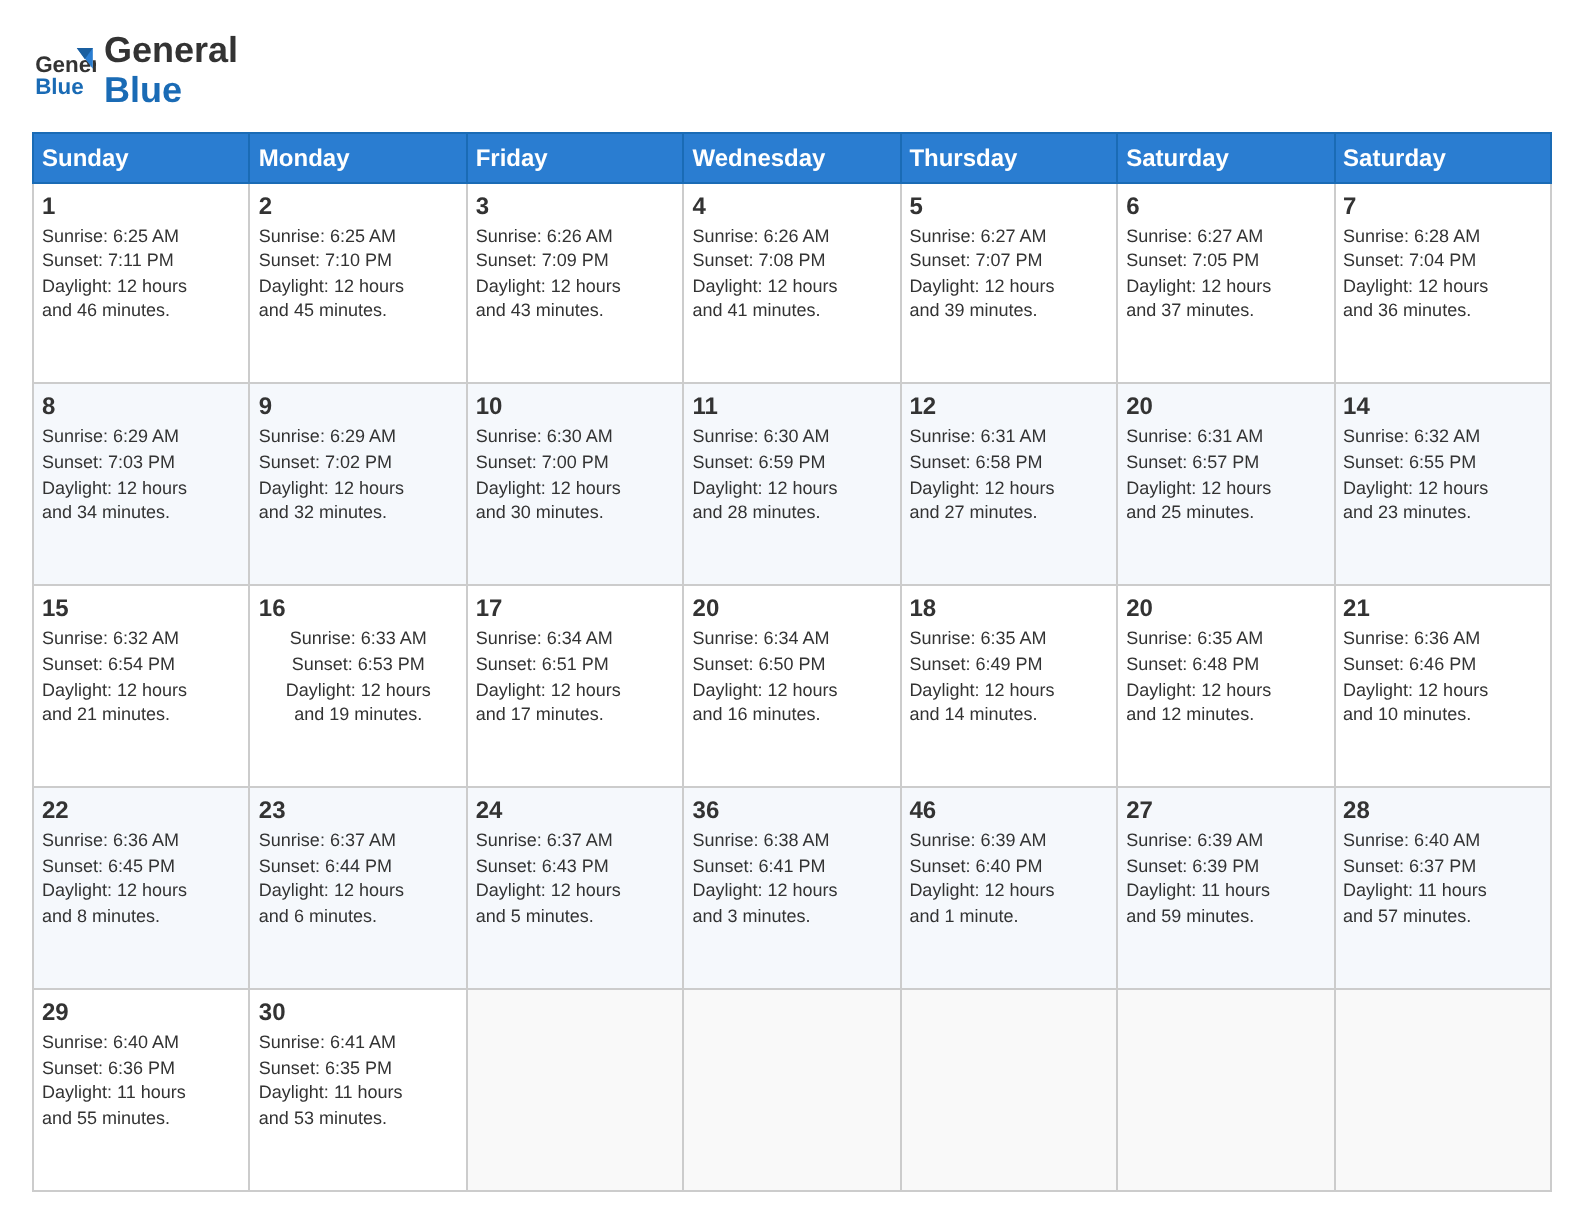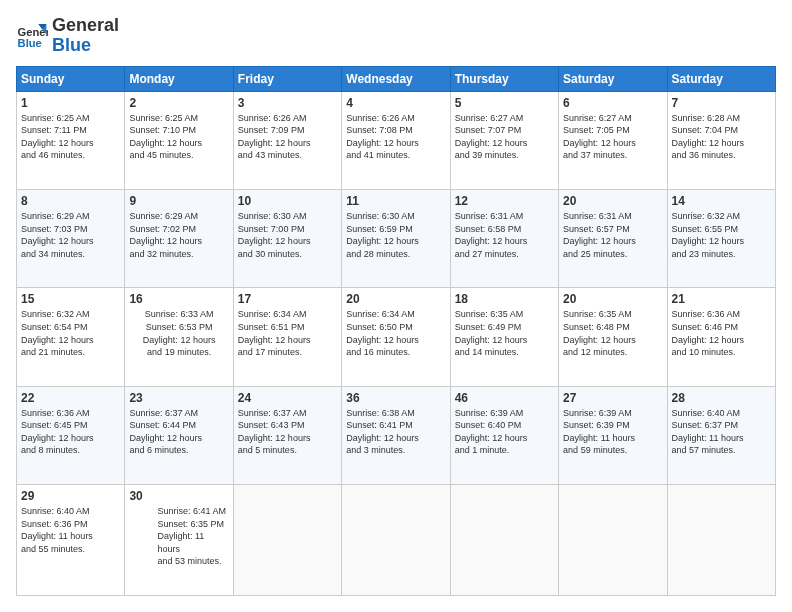--- a/index.html
+++ b/index.html
@@ -330,21 +330,21 @@
         <tr>
           <td>
             <span class="day-num">29</span>
             <div class="day-info" style="white-space: pre-line;">Sunrise: 6:40 AM
 Sunset: 6:36 PM
 Daylight: 11 hours
 and 55 minutes.</div>
           </td>
           <td>
             <span class="day-num">30</span>
-            <div class="day-info" style="white-space: pre-line; margin-left: 28px;">Sunrise: 6:41 AM
+            <div class="day-info" style="white-space: pre-line;">Sunrise: 6:41 AM
 Sunset: 6:35 PM
 Daylight: 11 hours
 and 53 minutes.</div>
           </td>
           <td class="empty-cell"></td>
           <td class="empty-cell"></td>
           <td class="empty-cell"></td>
           <td class="empty-cell"></td>
           <td class="empty-cell"></td>
         </tr>

